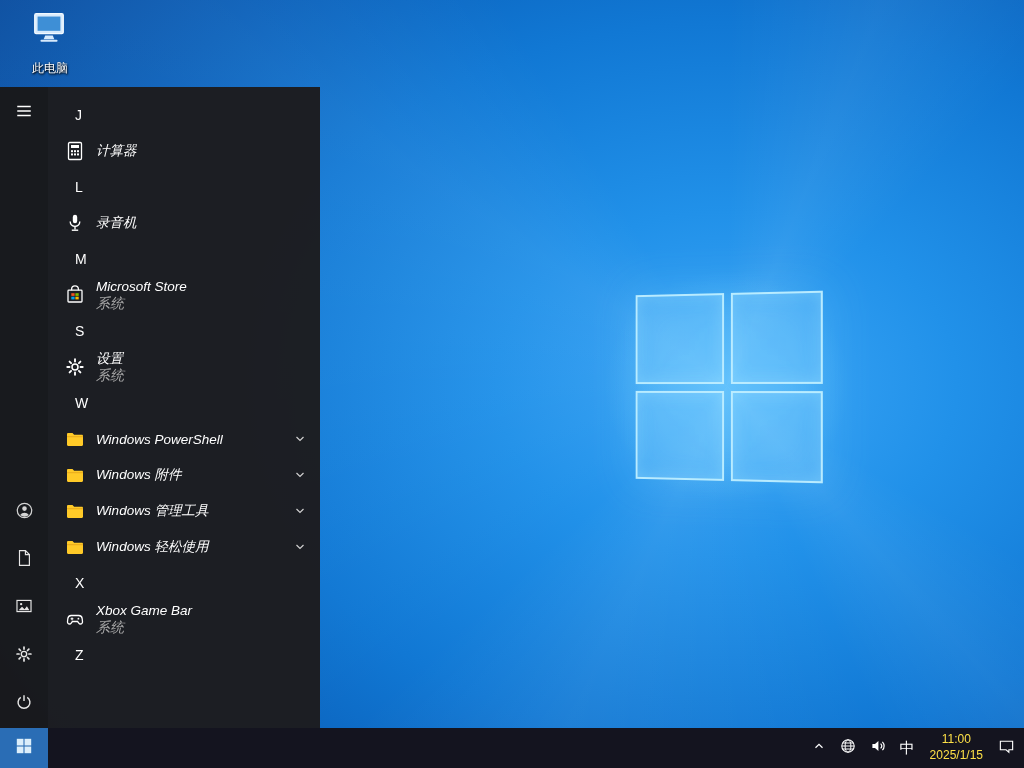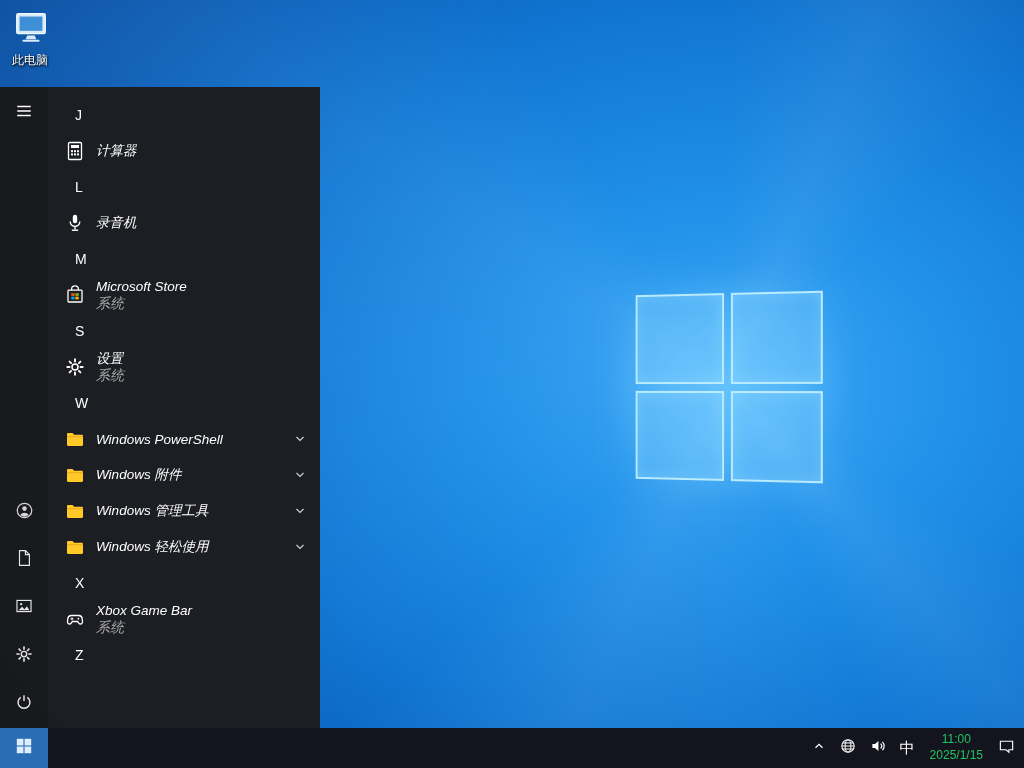--- a/index.html
+++ b/index.html
@@ -23,21 +23,21 @@
     background: radial-gradient(closest-side, rgba(120,210,255,0.48), rgba(120,210,255,0) 72%); }
   .win-flag { position:absolute; left:631px; top:293px; width:192px; height:188px;
     display:grid; grid-template-columns:1fr 1fr; grid-template-rows:1fr 1fr; gap:7px;
     transform: perspective(900px) rotateY(-13deg);
     filter: drop-shadow(0 0 22px rgba(130,215,255,0.65)); }
   .pane { background: rgba(128,206,255,0.30); border:2.5px solid rgba(190,238,255,0.95);
     box-shadow: inset 0 0 16px rgba(155,225,255,0.40); }
 
   
   .desktop-icon { position:absolute; left:12px; top:8px; width:56px;
-    display:flex; flex-direction:column; align-items:flex-start; gap:2px; }
+    display:flex; flex-direction:column; align-items:flex-end; gap:10px; }
   .desktop-icon .lbl { color:#fff; font-size:12px; text-shadow:0 1px 2px rgba(0,0,0,0.9), 1px 1px 2px rgba(0,0,0,0.8); }
 
   
   .start-menu { position:absolute; left:0; top:87px; bottom:40px; width:320px;
     background:rgba(29,29,32,0.98); display:flex; overflow:hidden; z-index:5; color:#fff; }
   .rail { width:48px; flex:0 0 48px; display:flex; flex-direction:column; align-items:center;
     background:rgba(0,0,0,0.12); }
   .rail-btn { width:48px; height:48px; display:flex; align-items:center; justify-content:center; }
   .rail-btn:first-child { height:52px; }
   .rail-spacer { flex:1; }
@@ -56,21 +56,21 @@
   
   .taskbar { position:absolute; left:0; bottom:0; width:1024px; height:40px;
     background:#14141f; display:flex; align-items:stretch; z-index:6; }
   .start-button { width:48px; flex:0 0 48px; background:#2a6db5;
     display:flex; align-items:center; justify-content:center; }
   .tb-spacer { flex:1; }
   .tray { display:flex; align-items:stretch; padding-right:2px; }
   .tray-item { display:flex; align-items:center; justify-content:center; padding:0 7px; height:40px; }
   .ime-label { color:#fff; font-size:15px; }
   .clock { flex-direction:column; line-height:1.3; padding:0 8px; }
-  .clock .time, .clock .date { color:#22c55e; font-size:12px; text-align:right; display:block; }
+  .clock .time, .clock .date { color:#fde047; font-size:12px; text-align:right; display:block; }
 </style>
 </head>
 <body>
 
 <div class="screen">
   <div class="beams"></div>
   <div class="logo-glow"></div>
   <div class="win-flag">
     <div class="pane"></div>
     <div class="pane"></div>

